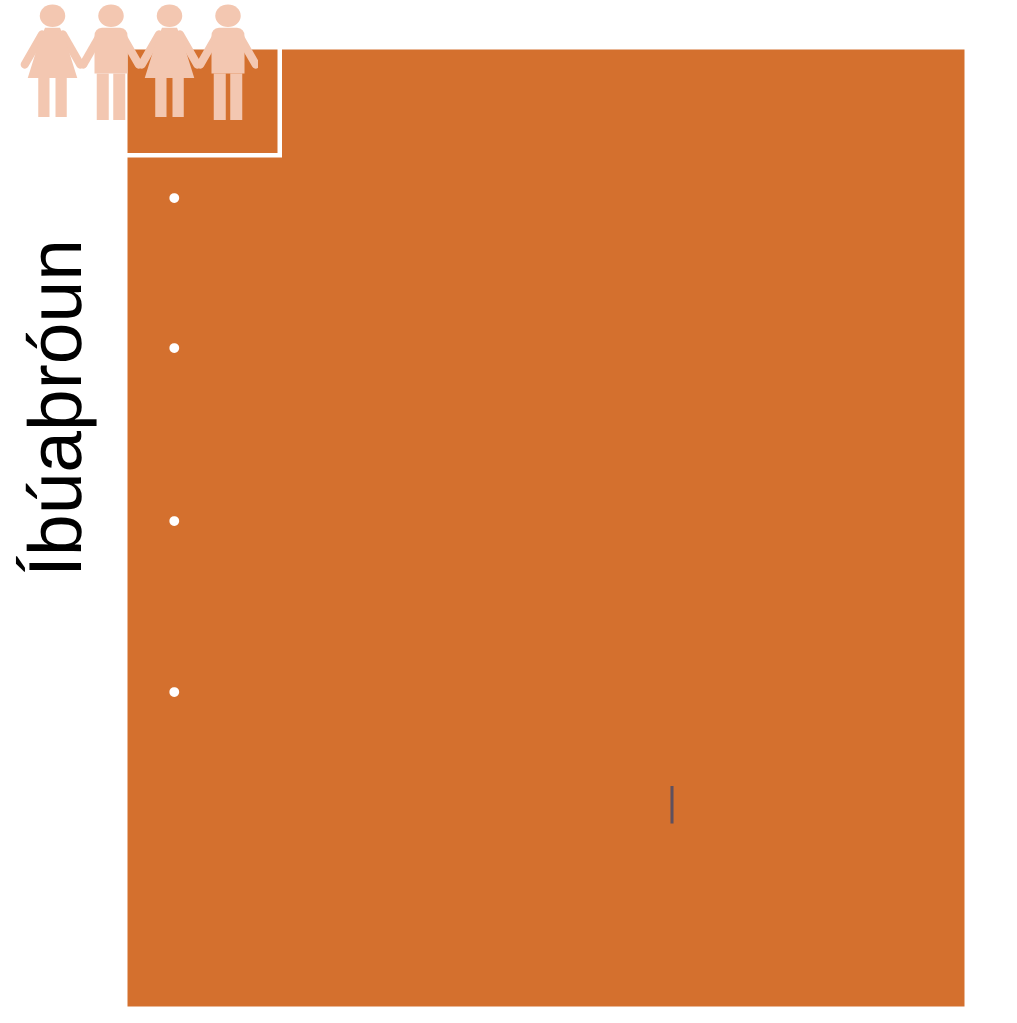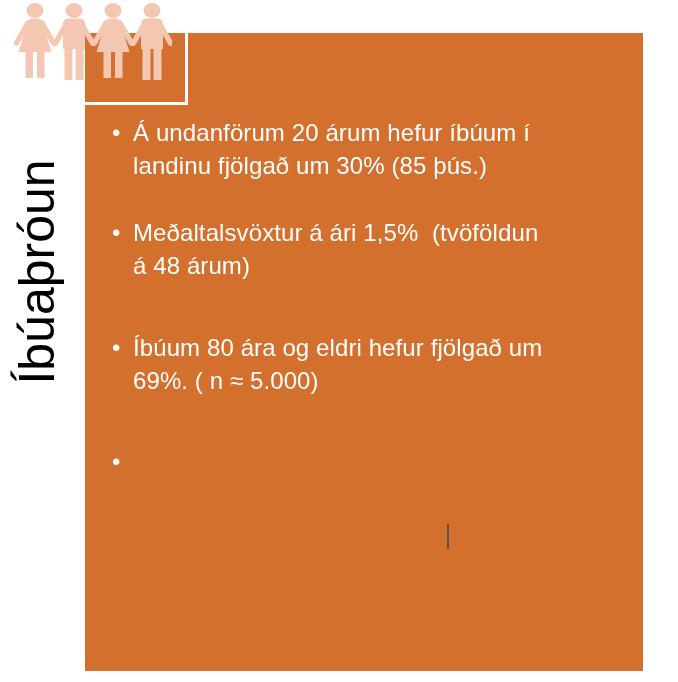--- a/index.html
+++ b/index.html
@@ -85,32 +85,26 @@
 </style>
 </head>
 <body>
 
 <div class="canvas">
 
   <div class="orange-box">
     <ul class="bullets">
       <li class="bullet-item b0">
         <span class="bullet-dot">•</span>
-        <span class="bullet-text">Á undanförum 20 árum hefur íbúum í
-landinu fjölgað um 30% (85 þús.)</span>
       </li>
       <li class="bullet-item b1">
         <span class="bullet-dot">•</span>
-        <span class="bullet-text">Meðaltalsvöxtur á ári 1,5%  (tvöföldun
-á 48 árum)</span>
       </li>
       <li class="bullet-item b2">
         <span class="bullet-dot">•</span>
-        <span class="bullet-text">Íbúum 80 ára og eldri hefur fjölgað um
-69%. ( n ≈ 5.000)</span>
       </li>
       <li class="bullet-item b3">
         <span class="bullet-dot">•</span>
       </li>
     </ul>
     <div class="text-caret"></div>
   </div>
 
   <div class="pic-frame"></div>
 

